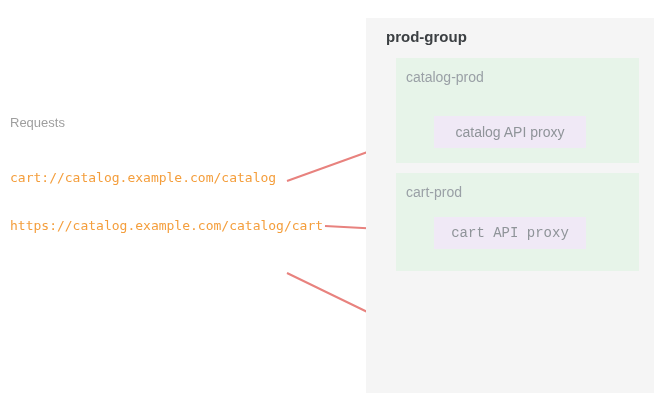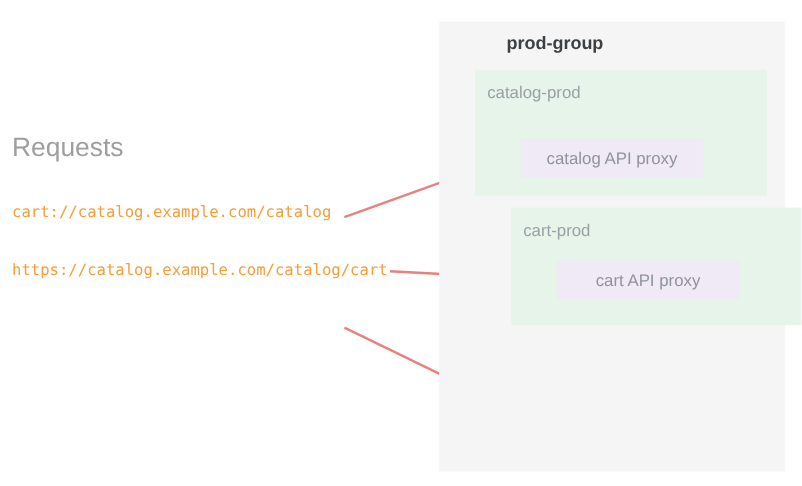--- a/index.html
+++ b/index.html
@@ -28,21 +28,21 @@
     stroke-width: 2;
     fill: none;
   }
   .arrows marker path {
     fill: var(--arrow, #E8827E);
   }
   .requests-title {
     position: absolute;
     left: 10px;
     top: 113px;
-    font-size: 22px;
+    font-size: 13px;
     line-height: 20px;
     color: var(--muted-text, #9E9E9E);
   }
   .request-url {
     position: absolute;
     left: 10px;
     font-family: "DejaVu Sans Mono", monospace;
     font-size: 13px;
     line-height: 15px;
     color: var(--url-text, #F49E3C);
@@ -60,31 +60,30 @@
     background: var(--panel-bg, #F5F5F5);
   }
   .group-title {
     position: absolute;
     left: 20px;
     top: 9px;
     font-size: 15px;
     line-height: 20px;
     font-weight: bold;
     color: var(--title-text, #3C4043);
-    margin-left: 36px;
   }
   .env-box {
     position: absolute;
     left: 30px;
     width: 210px;
     background: var(--env-bg, #E7F4E9);
     padding-left: 33px;
   }
   .env-1 { top: 40px;  height: 105px; }
-  .env-2 { top: 155px; height: 98px; margin-left: 30px;  }
+  .env-2 { top: 155px; height: 98px;  }
   .env-3 { top: 265px; height: 95px;  }
   .env-label {
     position: absolute;
     left: 10px;
     top: 11px;
     font-size: 14px;
     line-height: 17px;
     color: var(--label-text, #9AA0A6);
   }
   .proxy-box {
@@ -93,21 +92,21 @@
     width: 152px;
     height: 32px;
     line-height: 32px;
     text-align: center;
     background: var(--proxy-bg, #F0E9F6);
     font-size: 14px;
     color: var(--proxy-text, #8F9499);
     white-space: nowrap;
   }
   .proxy-1 { top: 58px; }
-  .proxy-2 { top: 44px; }
+  .proxy-2 { top: 44px; font-family: Liberation Mono, monospace; }
   .proxy-3 { top: 47px; }
 </style>
 </head>
 <body>
 
 <div class="canvas">
 
   <svg class="arrows" viewBox="0 0 668 405" xmlns="http://www.w3.org/2000/svg">
     <defs>
       <marker id="arrowhead" markerWidth="9" markerHeight="8" refX="1" refY="4" orient="auto" markerUnits="userSpaceOnUse">

